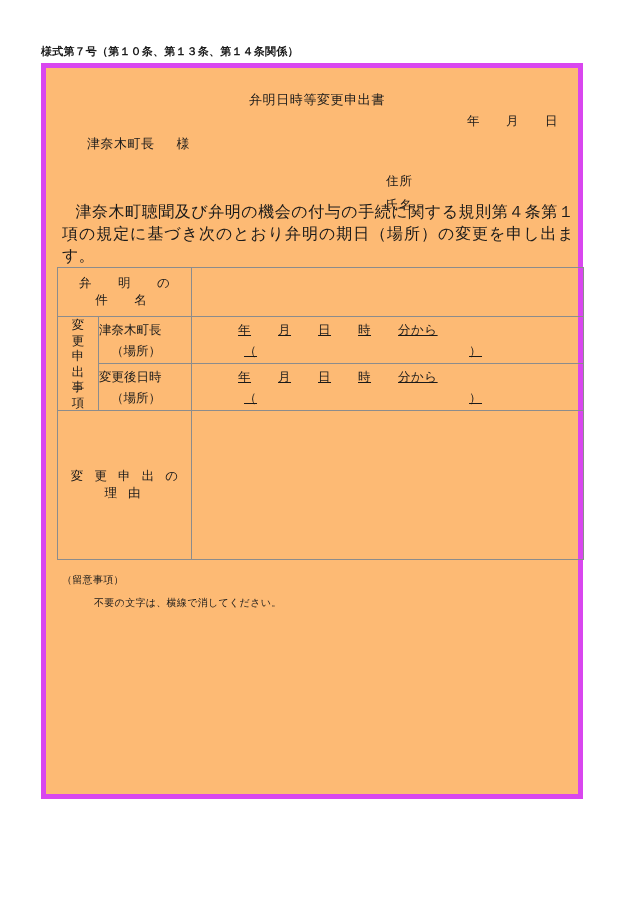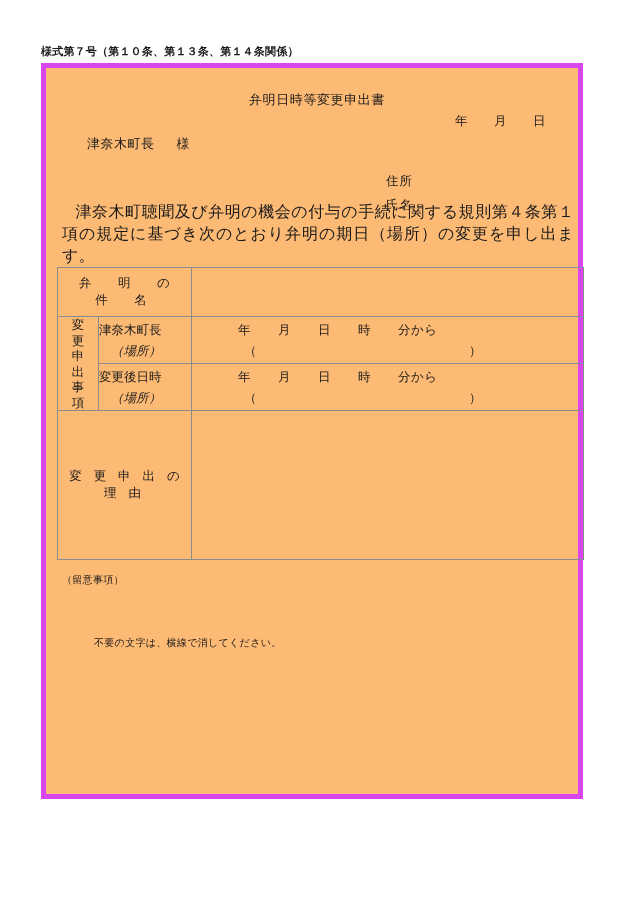--- a/index.html
+++ b/index.html
@@ -47,21 +47,21 @@
     top: 23px;
     width: 542px;
     text-align: center;
     font-size: 13px;
     letter-spacing: 0.6px;
   }
 
   
   .date-line {
     position: absolute;
-    right: 32px;
+    right: 20px;
     top: 45px;
     font-size: 12.5px;
     letter-spacing: 0.5px;
   }
   .date-line .gap { display: inline-block; width: 26px; }
 
   
   .addressee {
     position: absolute;
     left: 41px;
@@ -131,54 +131,56 @@
     letter-spacing: 0;
     padding: 2px 0;
   }
   .vlabel span { display: block; }
 
   .sublabel {
     padding: 6px 0 6px 8px;
     line-height: 21px;
     font-size: 12.5px;
   }
-  .sublabel .paren { display: block; padding-left: 12px; font-style: italic; }
+  .sublabel .paren { display: block; padding-left: 12px; }
 
   .datetime-cell {
     padding: 6px 0 6px 0;
     line-height: 21px;
     font-size: 12.5px;
+    text-decoration: underline;
   }
   .datetime-cell .dt-line { padding-left: 46px; letter-spacing: 0.5px; }
   .datetime-cell .dt-line .g { display: inline-block; width: 27px; }
   .datetime-cell .paren-line {
     padding-left: 52px;
     letter-spacing: 0.5px;
   }
   .datetime-cell .paren-line .wide { display: inline-block; width: 212px; }
 
   .row-reason td { height: 148px; }
   .reason-label {
     text-align: center;
     letter-spacing: 4px;
     text-indent: 4px;
     font-size: 12.5px;
+    font-family: Liberation Serif, serif;
   }
   .reason-field { }
 
   
   .notes {
     position: absolute;
     left: 16px;
     top: 500px;
     font-size: 10px;
     line-height: 23px;
     letter-spacing: 0.3px;
   }
-  .notes .note-body { display: block; padding-left: 32px; margin-top: 40px; }
+  .notes .note-body { display: block; padding-left: 32px; }
 </style>
 </head>
 <body>
 
 <div class="form-number">様式第７号（第１０条、第１３条、第１４条関係）</div>
 
 <div class="page-frame">
 
   <div class="doc-title">弁明日時等変更申出書</div>
 

